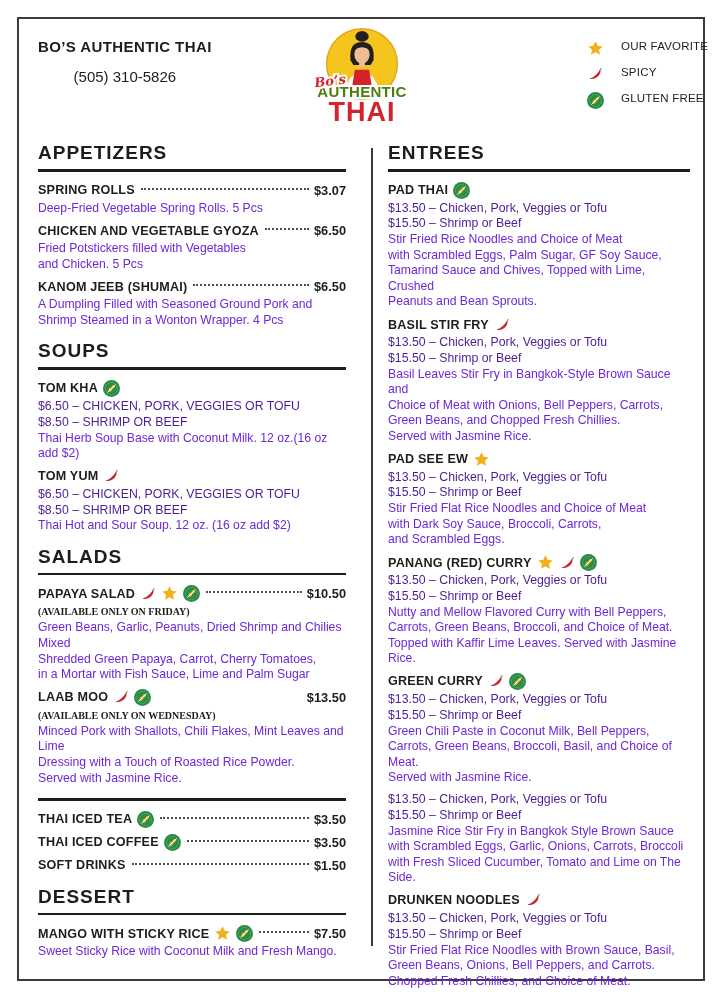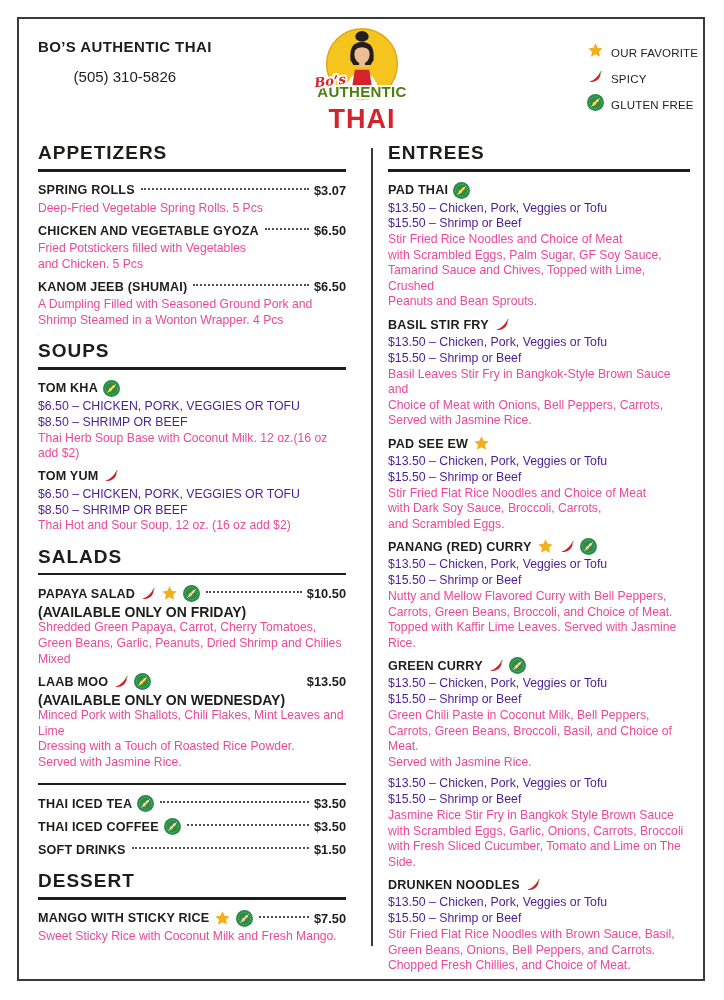--- a/index.html
+++ b/index.html
@@ -10,45 +10,45 @@
   .biz-name{font-size:15px;font-weight:bold;letter-spacing:.4px;}
   .biz-phone{font-size:15px;margin-top:13px;}
   
   .logo{position:absolute;left:50%;top:22px;transform:translateX(-50%);width:112px;height:115px;text-align:center;}
   .logo-art{display:block;margin:0 auto;}
   .logo-words{position:absolute;left:0;right:0;top:48px;line-height:1;}
   .outline{text-shadow:-2px -2px 0 #fff,2px -2px 0 #fff,-2px 2px 0 #fff,2px 2px 0 #fff,0 -2px 0 #fff,0 2px 0 #fff,-2px 0 0 #fff,2px 0 0 #fff;}
   .logo-bos{font-family:"DejaVu Serif",serif;font-style:italic;font-weight:bold;font-size:13px;color:#d4232a;
     text-align:left;margin-left:8px;transform:rotate(-7deg);}
   .logo-auth{font-size:15px;font-weight:bold;color:#4d7c0f;letter-spacing:.3px;margin-top:1px;}
-  .logo-thai{font-size:27px;font-weight:bold;color:#d4232a;letter-spacing:1px;margin-top:7px;}
+  .logo-thai{font-size:27px;font-weight:bold;color:#d4232a;letter-spacing:1px;margin-top:0px;}
   
   .legend{position:absolute;left:586px;top:40px;}
-  .legend-row{display:flex;align-items:flex-end;height:19px;margin-bottom:7px;}
+  .legend-row{display:flex;align-items:flex-start;height:19px;margin-bottom:7px;gap:10px;}
   .legend-icon{width:18px;line-height:0;display:inline-flex;justify-content:center;}
   .legend-label{font-size:11.5px;letter-spacing:.2px;margin-left:7px;white-space:nowrap;}
   
   .col{position:absolute;top:142px;}
   .col-left{left:38px;width:308px;}
   .col-right{left:388px;width:302px;}
   .divider{position:absolute;left:371px;top:148px;width:2px;height:798px;background:#3a3a3a;}
   
   .section{margin-bottom:12px;}
   .section-title{font-size:19px;font-weight:bold;letter-spacing:1px;line-height:22px;}
   .section-rule{height:2.5px;background:#1d1d1b;margin:5px 0 10px;}
   .item{margin-bottom:6px;}
   .item-head{display:flex;align-items:center;height:17px;margin-bottom:2px;}
   .item-name{font-size:12.6px;font-weight:bold;letter-spacing:.2px;white-space:nowrap;}
   .mi-icon{margin-left:5px;line-height:0;display:inline-flex;}
   .leader{flex:1;border-bottom:2px dotted #4d4d4d;margin:0 5px 3px 6px;min-width:12px;}
   .spacer{flex:1;}
   .price{font-size:12.8px;font-weight:bold;white-space:nowrap;}
-  .avail{font-size:14px;font-weight:bold;line-height:16px;}
+  .avail{font-size:10px;font-weight:bold;line-height:16px;font-family:Liberation Serif, serif;}
   .opt-line{font-size:12.3px;line-height:15.8px;color:#4c1d95;}
-  .desc-line{font-size:12.2px;line-height:15.6px;color:#ec4899;}
+  .desc-line{font-size:12.2px;line-height:15.6px;color:#6d28d9;}
 </style>
 </head>
 <body>
 
 <div class="frame"></div>
 
 <div class="biz">
   <div class="biz-name">BO’S AUTHENTIC THAI</div>
   <div class="biz-phone">(505) 310-5826</div>
 </div>
@@ -202,22 +202,23 @@
                 <ellipse cx="10" cy="11.8" rx="2" ry="2.7" fill="#f3c332"></ellipse>
                 <line x1="10" y1="3.5" x2="10" y2="15.5" stroke="#2b8c46" stroke-width="0.7"></line>
               </g>
               <line x1="5.2" y1="14.8" x2="14.8" y2="5.2" stroke="#ffffff" stroke-width="1.1"></line>
             </svg>
           </span>
           <span class="leader"></span>
           <span class="price">$10.50</span>
         </div>
         <div class="avail">(AVAILABLE ONLY ON FRIDAY)</div>
+        <div class="desc-line">Green Beans, Garlic, Peanuts, Dried Shrimp and Chilies Mixed</div>
         <div class="desc-line">Shredded Green Papaya, Carrot, Cherry Tomatoes,</div>
-        <div class="desc-line">Green Beans, Garlic, Peanuts, Dried Shrimp and Chilies Mixed</div>
+        <div class="desc-line">in a Mortar with Fish Sauce, Lime and Palm Sugar</div>
       </div>
       <div class="item">
         <div class="item-head">
           <span class="item-name">LAAB MOO</span>
           <span class="mi-icon">
             <svg viewBox="0 0 24 24" width="16" height="16">
               <path d="M20.2 6.1c.9 3.1-1.1 7.6-4.8 10.5-3.4 2.7-8.1 3.8-11.6 2.4 2.5-.7 5.9-2.4 8.8-5 3-2.7 5.5-5.7 6.4-8.4z" fill="#c9252c"></path>
               <path d="M19.6 6.9c-.7-1.8.1-3.4 2.4-4.2.4 1.7-.5 3.3-2.4 4.2z" fill="#7f9b3a"></path>
             </svg>
           </span>
@@ -355,20 +356,21 @@
             <svg viewBox="0 0 24 24" width="16" height="16">
               <path d="M20.2 6.1c.9 3.1-1.1 7.6-4.8 10.5-3.4 2.7-8.1 3.8-11.6 2.4 2.5-.7 5.9-2.4 8.8-5 3-2.7 5.5-5.7 6.4-8.4z" fill="#c9252c"></path>
               <path d="M19.6 6.9c-.7-1.8.1-3.4 2.4-4.2.4 1.7-.5 3.3-2.4 4.2z" fill="#7f9b3a"></path>
             </svg>
           </span>
         </div>
         <div class="opt-line">$13.50 – Chicken, Pork, Veggies or Tofu</div>
         <div class="opt-line">$15.50 – Shrimp or Beef</div>
         <div class="desc-line">Basil Leaves Stir Fry in Bangkok-Style Brown Sauce and</div>
         <div class="desc-line">Choice of Meat with Onions, Bell Peppers, Carrots,</div>
+        <div class="desc-line">Green Beans, and Chopped Fresh Chillies.</div>
         <div class="desc-line">Served with Jasmine Rice.</div>
       </div>
       <div class="item">
         <div class="item-head">
           <span class="item-name">PAD SEE EW</span>
           <span class="mi-icon">
             <svg viewBox="0 0 24 24" width="17" height="17">
               <path d="M12 1.8l3.1 6.4 7 .9-5.1 4.8 1.3 6.9L12 17.4l-6.3 3.4 1.3-6.9L1.9 9.1l7-.9z" fill="#f2b01e"></path>
             </svg>
           </span>

